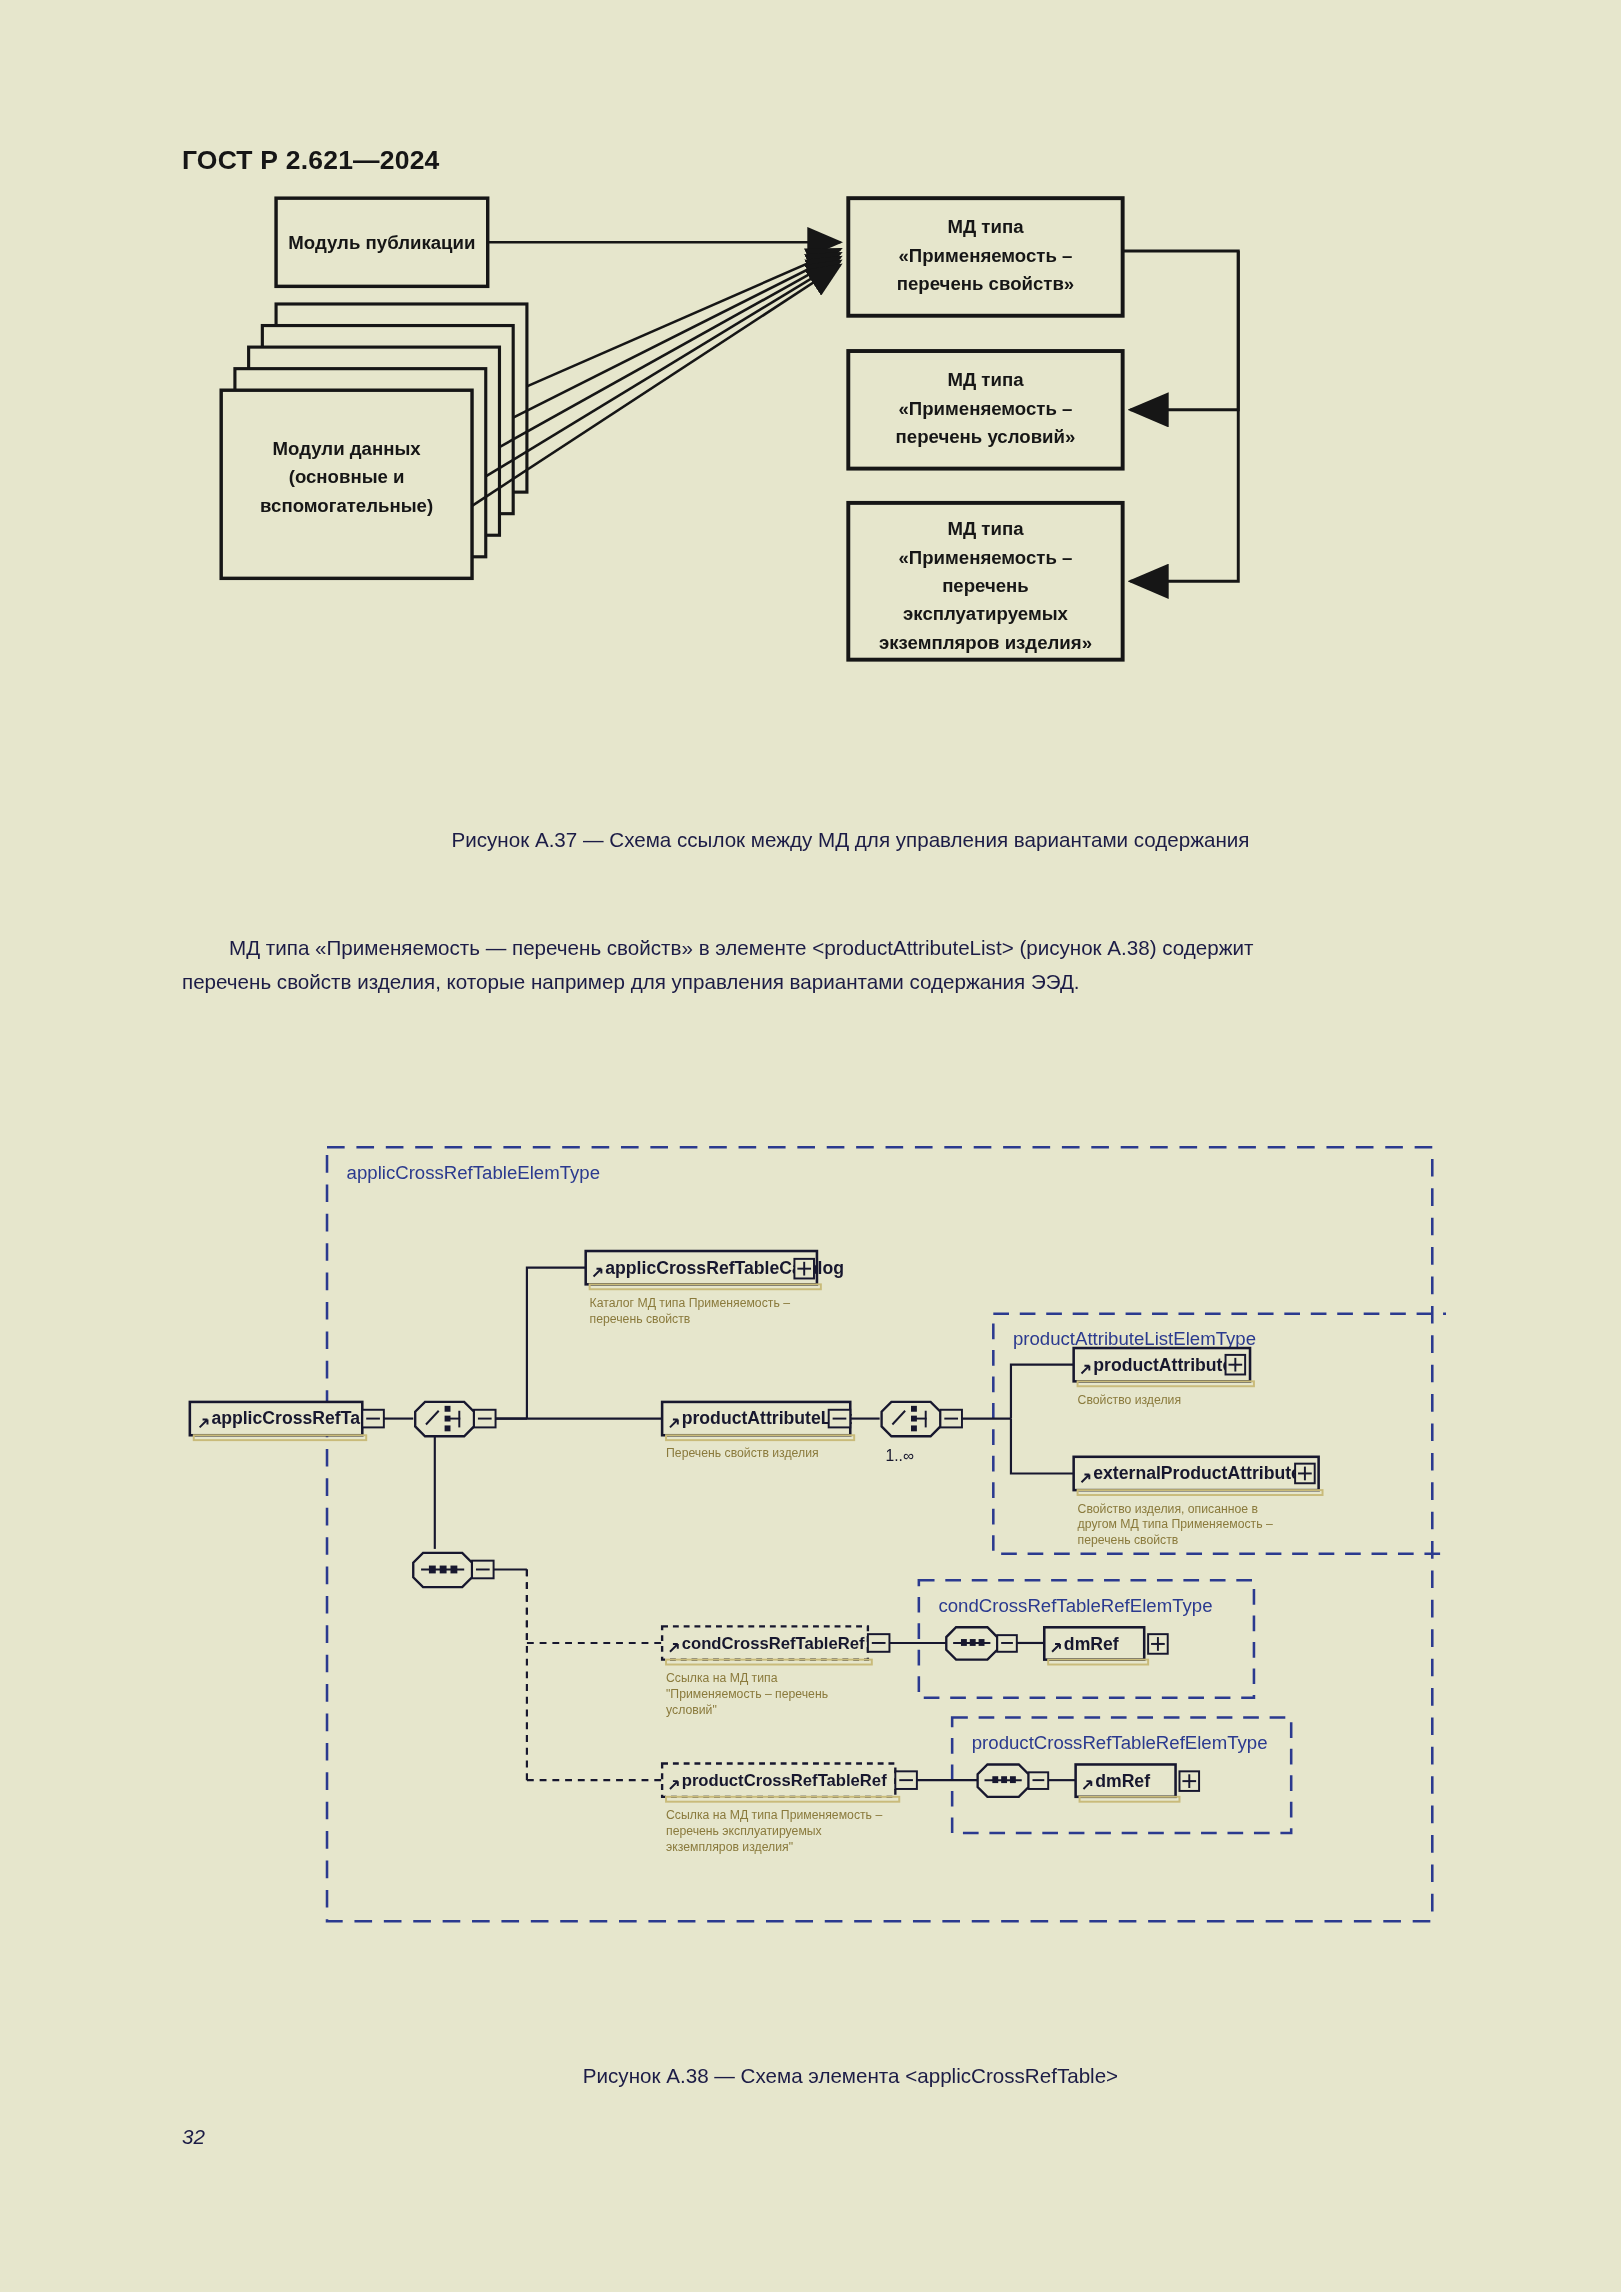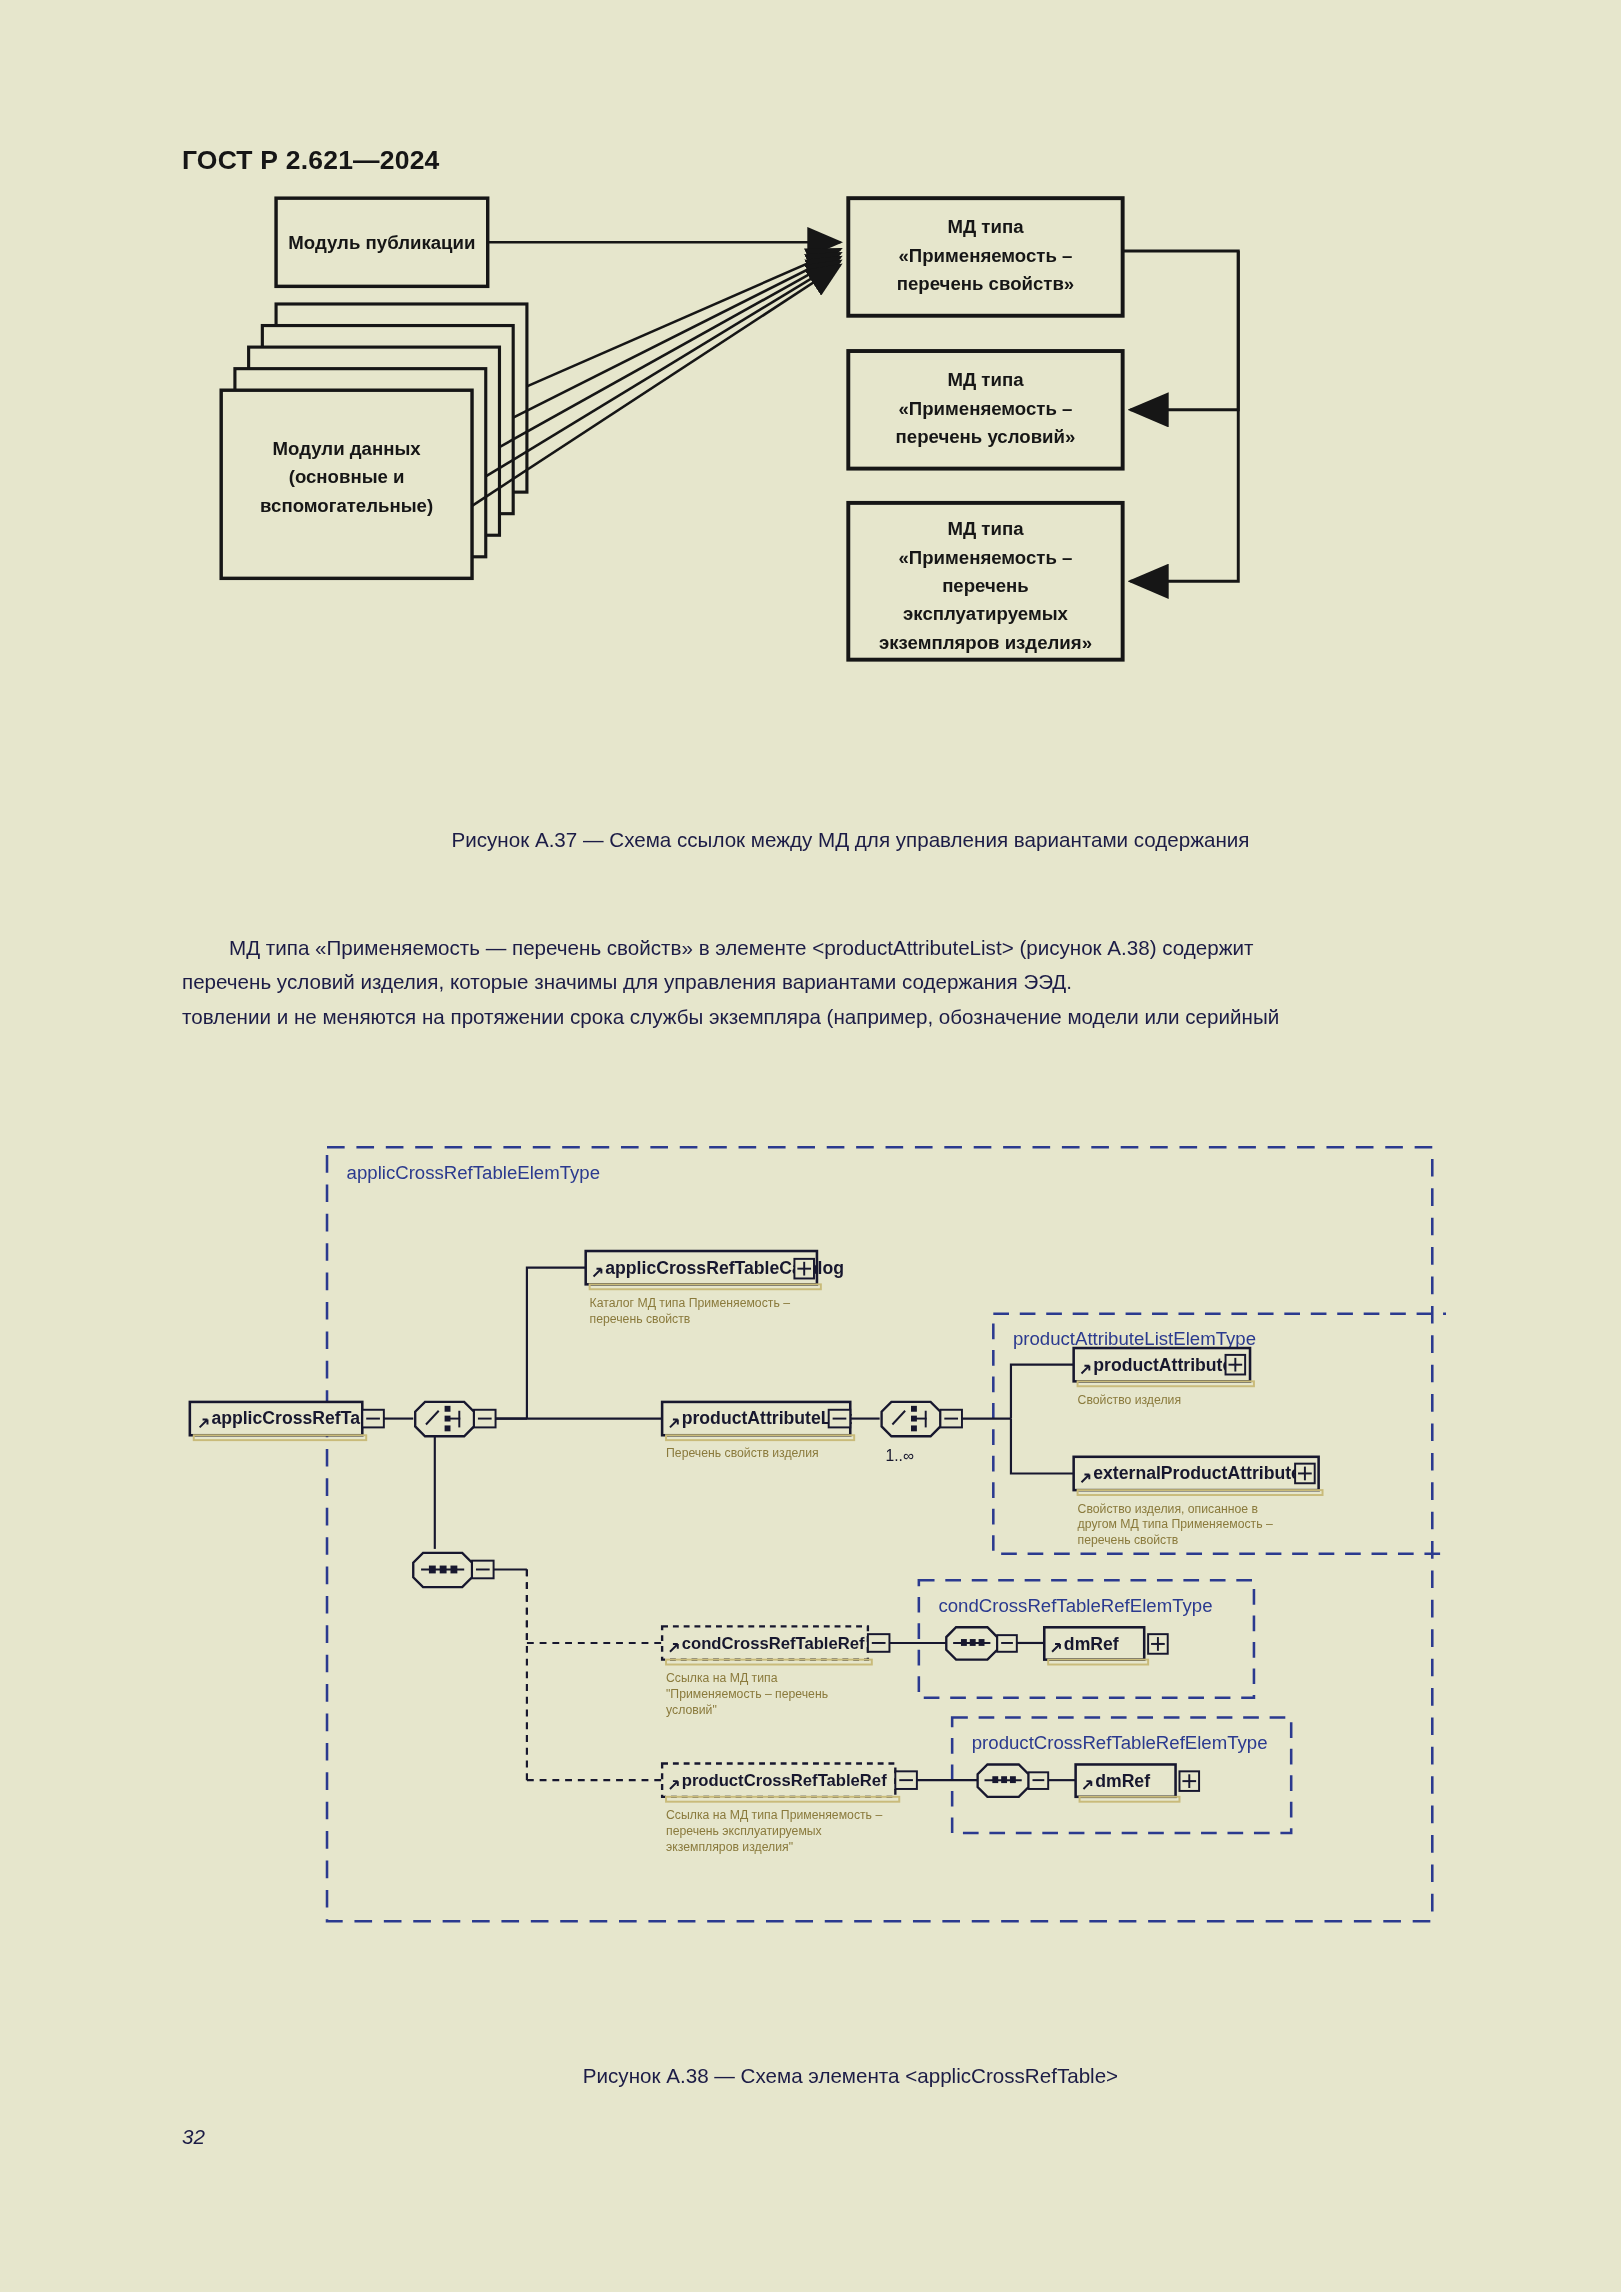--- a/index.html
+++ b/index.html
@@ -119,25 +119,24 @@
         <path d="M1078,58 L1078,395 L968,395" marker-end="url(#arrow37)"></path>
       </g>
     </svg>
   </div>
 
   <div class="fig-caption cap37">Рисунок А.37 — Схема ссылок между МД для управления вариантами содержания</div>
 
 
   <div class="body-block" style="top:931px;">
     <p class="indent">МД типа «Применяемость — перечень свойств» в элементе &lt;productAttributeList&gt; (рисунок А.38) содержит</p>
-    <p>перечень условий изделия, которые значимы для управления вариантами содержания ЭЭД.</p>
+    <p>перечень свойств изделия, которые например для управления вариантами содержания ЭЭД.</p>
   </div>
 
   <div class="body-block" style="top:1000px;">
-    <p>товлении и не меняются на протяжении срока службы экземпляра (например, обозначение модели или серийный</p>
   </div>
 
   <div class="fig38">
     <svg width="1264" height="863" viewBox="0 0 1290 880" xmlns="http://www.w3.org/2000/svg">
 
       <rect x="148" y="10" width="1128" height="790" fill="none" stroke="#2b3a8f" stroke-width="2.6" stroke-dasharray="18 12"></rect>
       <text class="xsd-type-label" x="168" y="42">applicCrossRefTableElemType</text>
 
       <g>
         <rect x="8" y="270" width="176" height="34" fill="#e6e6cc" stroke="#17172e" stroke-width="2.6"></rect>

